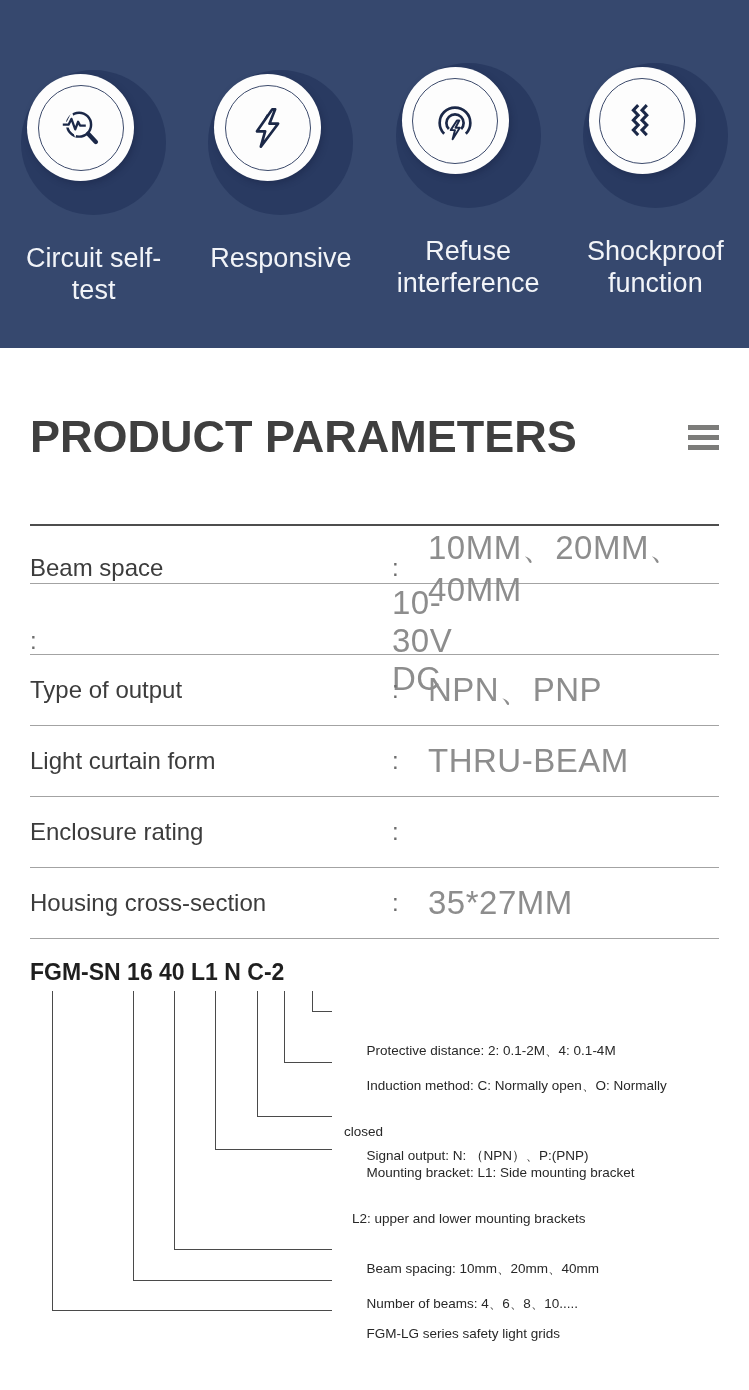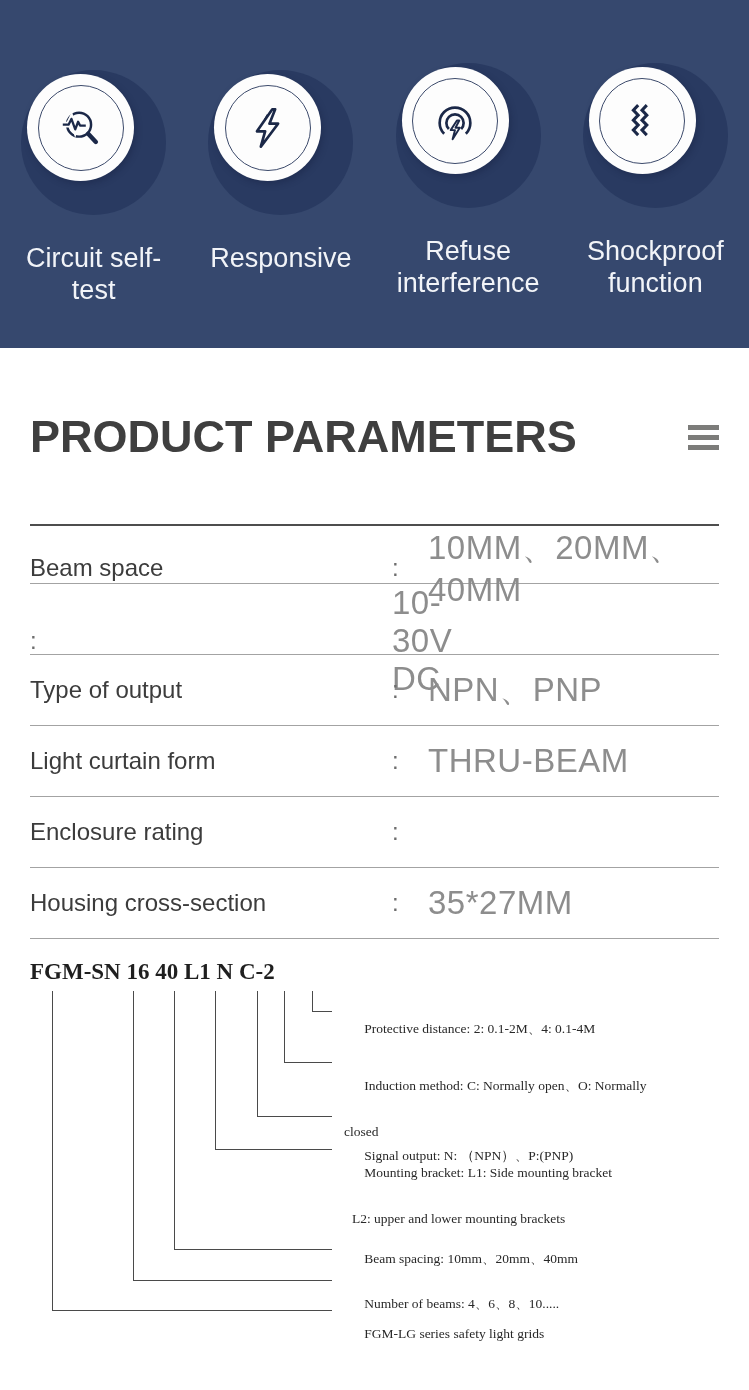--- a/index.html
+++ b/index.html
@@ -29,21 +29,21 @@
 
   .param-table { margin-top:64px; border-top:2px solid #4e4e4e; }
   .param-row { display:grid; grid-template-columns:362px 36px 1fr; align-items:center;
                height:71px; border-bottom:1px solid #a3a3a3; }
   .param-row:first-child { height:58px; }
   .param-label { font-size:24px; color:#3c3c3c; }
   .param-colon { font-size:24px; color:#6d6d6d; }
   .param-value { font-size:33px; color:#8d8d8d; letter-spacing:.5px; }
 
   
-  .diagram { position:relative; width:749px; height:423px; font-family:Liberation Serif, serif; }
+  .diagram { position:relative; width:749px; height:423px; font-family:Liberation Sans, sans-serif; }
   .model-code { position:absolute; left:30px; top:20px; font-size:23px; font-weight:700; color:#1f1f1f;
                 letter-spacing:0; white-space:pre; }
   .connector { position:absolute; border-left:1px solid #4a4a4a; border-bottom:1px solid #4a4a4a; }
   .legend-entry { position:absolute; left:344px; font-size:13.5px; line-height:23px; color:#282828; white-space:pre; }
   .legend-entry .l2 { display:block; }
 </style>
 </head>
 <body>
 
 <div class="page">
@@ -164,35 +164,35 @@
     <div class="model-code">FGM-SN 16 40 L1 N C-2</div>
 
     <div class="connector" style="left:312px; top:52px; width:20px;  height:21px;"></div>
     <div class="connector" style="left:284px; top:52px; width:48px;  height:72px;"></div>
     <div class="connector" style="left:257px; top:52px; width:75px;  height:126px;"></div>
     <div class="connector" style="left:215px; top:52px; width:117px; height:159px;"></div>
     <div class="connector" style="left:174px; top:52px; width:158px; height:259px;"></div>
     <div class="connector" style="left:133px; top:52px; width:199px; height:290px;"></div>
     <div class="connector" style="left:52px;  top:52px; width:280px; height:320px;"></div>
 
-    <div class="legend-entry" style="top:55px;">
+    <div class="legend-entry" style="top:77px;">
       <span>Protective distance: 2: 0.1-2M、4: 0.1-4M</span>
     </div>
     <div class="legend-entry" style="top:112px;">
       <span>Induction method: C: Normally open、O: Normally</span>
       <span class="l2">closed</span>
     </div>
     <div class="legend-entry" style="top:182px;">
       <span>Signal output: N: （NPN）、P:(PNP)</span>
     </div>
     <div class="legend-entry" style="top:199px;">
       <span>Mounting bracket: L1: Side mounting bracket</span>
       <span class="l2" style="padding-left:8px;">L2: upper and lower mounting brackets</span>
     </div>
-    <div class="legend-entry" style="top:285px;">
+    <div class="legend-entry" style="top:295px;">
       <span>Beam spacing: 10mm、20mm、40mm</span>
     </div>
     <div class="legend-entry" style="top:330px;">
       <span>Number of beams: 4、6、8、10.....</span>
     </div>
     <div class="legend-entry" style="top:360px;text-align:center;">
       <span>FGM-LG series safety light grids</span>
     </div>
   </div>
 

